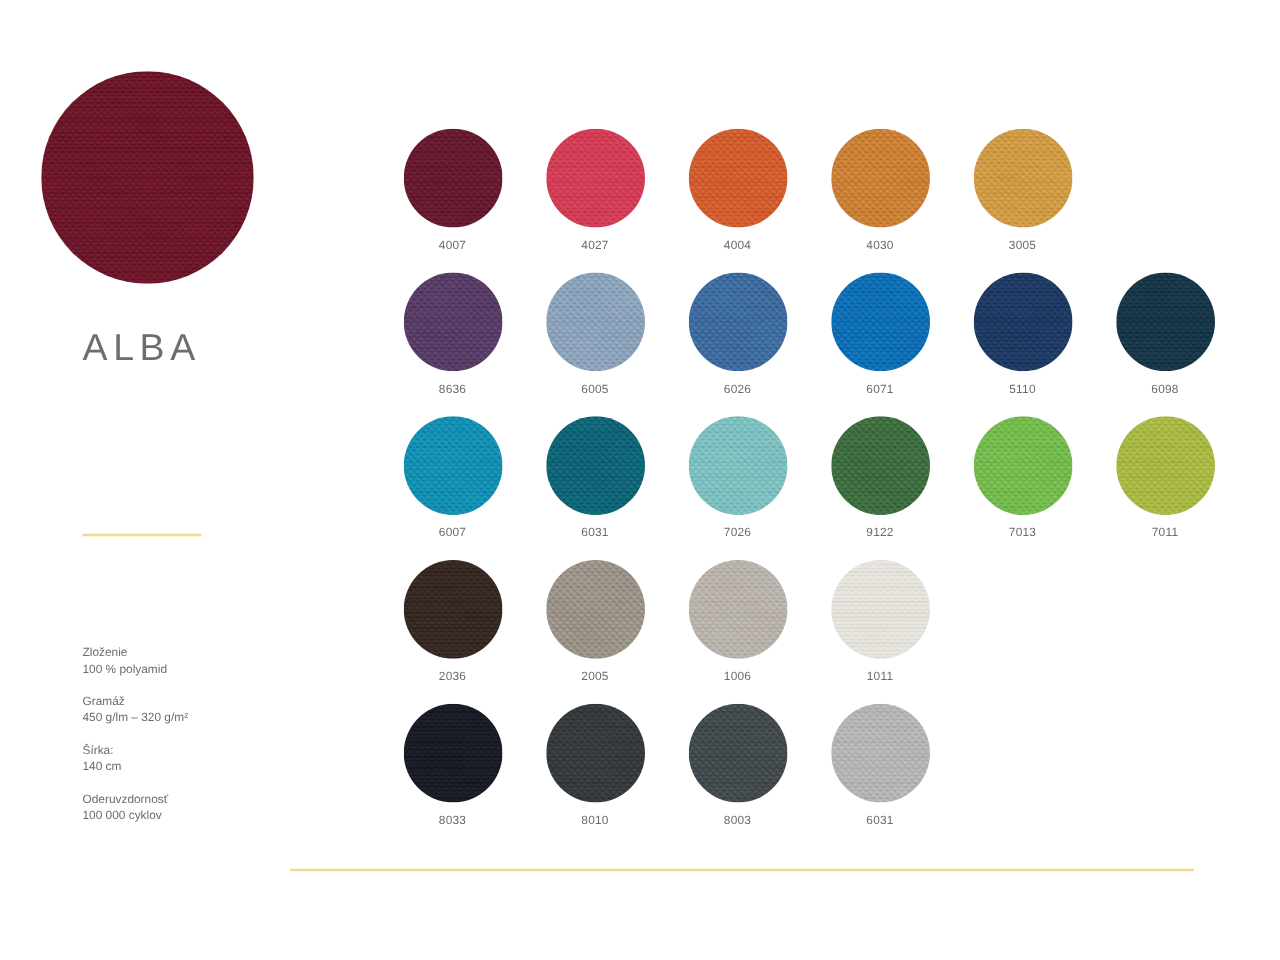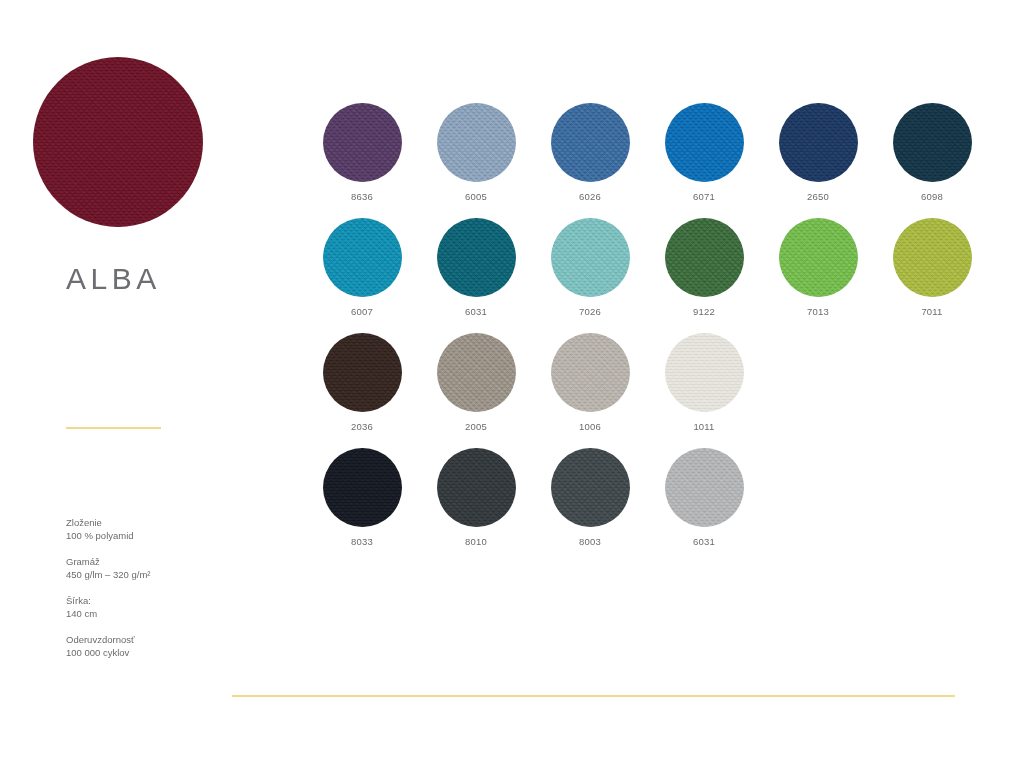--- a/index.html
+++ b/index.html
@@ -155,38 +155,60 @@
     <div class="spec-block">
       <div class="spec-label">Oderuvzdornosť</div>
       <div class="spec-value">100 000 cyklov</div>
     </div>
   </div>
 </div>
 
 <div id="swatch-grid">
     <div class="swatch-row">
       <div class="swatch-cell">
+        <div class="swatch-dot weave" style="background-color: rgb(99, 23, 42);"></div>
+        <div class="swatch-code">4007</div>
+      </div>
+      <div class="swatch-cell">
+        <div class="swatch-dot weave" style="background-color: rgb(211, 58, 84);"></div>
+        <div class="swatch-code">4027</div>
+      </div>
+      <div class="swatch-cell">
+        <div class="swatch-dot weave" style="background-color: rgb(210, 90, 44);"></div>
+        <div class="swatch-code">4004</div>
+      </div>
+      <div class="swatch-cell">
+        <div class="swatch-dot weave" style="background-color: rgb(203, 127, 51);"></div>
+        <div class="swatch-code">4030</div>
+      </div>
+      <div class="swatch-cell">
+        <div class="swatch-dot weave" style="background-color: rgb(208, 154, 66);"></div>
+        <div class="swatch-code">3005</div>
+      </div>
+    </div>
+    <div class="swatch-row">
+      <div class="swatch-cell">
         <div class="swatch-dot weave" style="background-color: rgb(85, 58, 100);"></div>
         <div class="swatch-code">8636</div>
       </div>
       <div class="swatch-cell">
         <div class="swatch-dot weave" style="background-color: rgb(139, 162, 187);"></div>
         <div class="swatch-code">6005</div>
       </div>
       <div class="swatch-cell">
         <div class="swatch-dot weave" style="background-color: rgb(58, 106, 158);"></div>
         <div class="swatch-code">6026</div>
       </div>
       <div class="swatch-cell">
         <div class="swatch-dot weave" style="background-color: rgb(10, 109, 181);"></div>
         <div class="swatch-code">6071</div>
       </div>
       <div class="swatch-cell">
         <div class="swatch-dot weave" style="background-color: rgb(27, 55, 97);"></div>
-        <div class="swatch-code">2650</div>
+        <div class="swatch-code">5110</div>
       </div>
       <div class="swatch-cell">
         <div class="swatch-dot weave" style="background-color: rgb(19, 52, 70);"></div>
         <div class="swatch-code">6098</div>
       </div>
     </div>
     <div class="swatch-row">
       <div class="swatch-cell">
         <div class="swatch-dot weave" style="background-color: rgb(16, 142, 178);"></div>
         <div class="swatch-code">6007</div>

